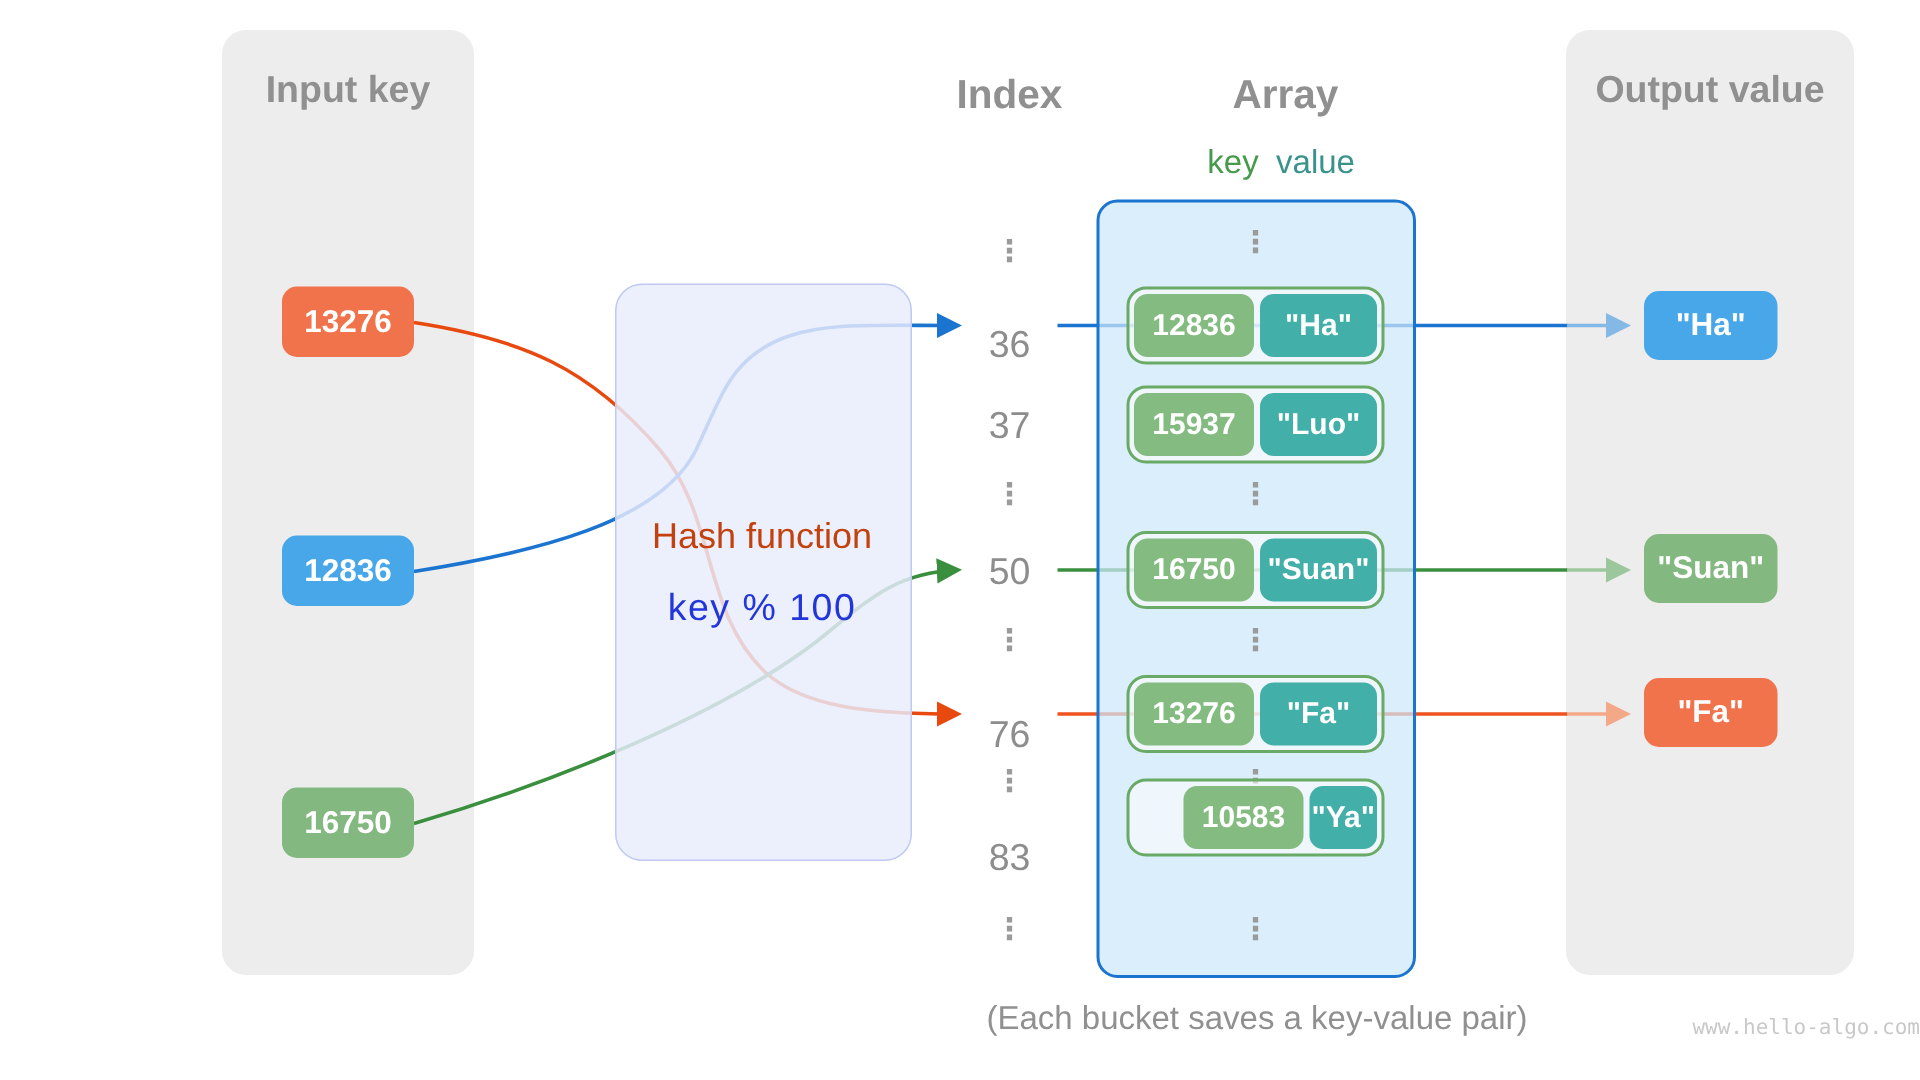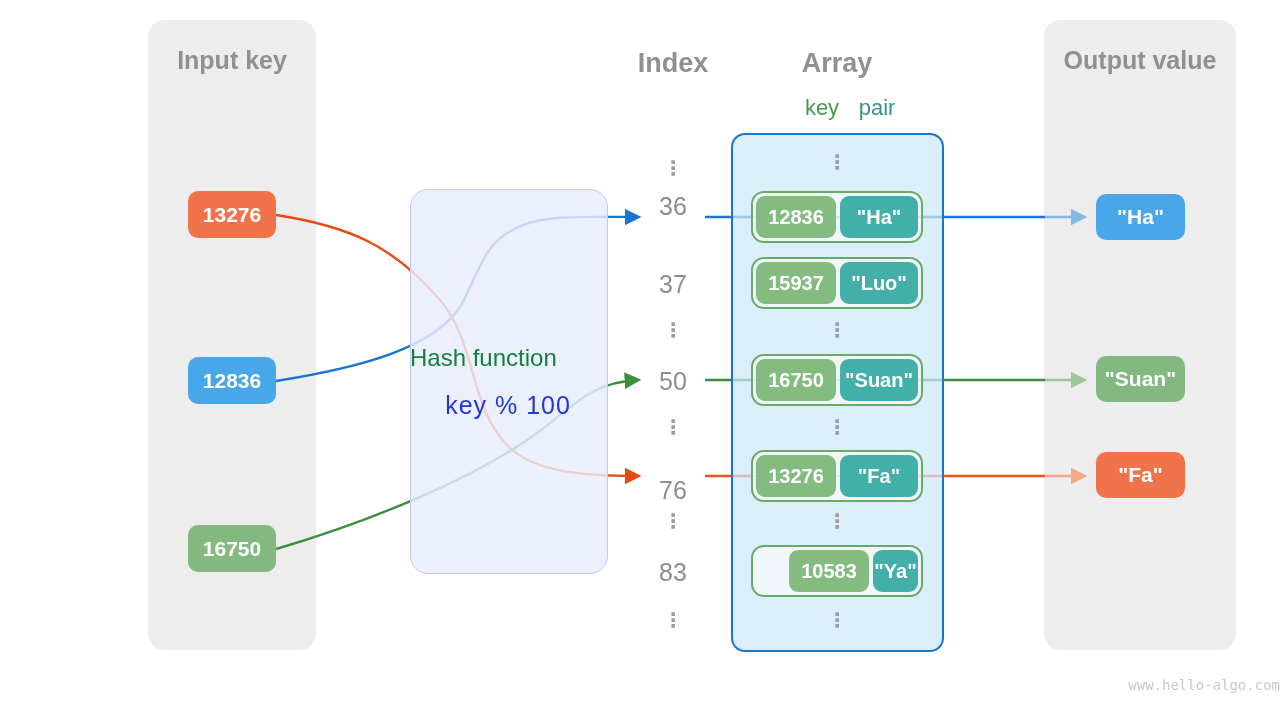--- a/index.html
+++ b/index.html
@@ -11,22 +11,22 @@
   .kv-label{position:absolute;font-size:22px;text-align:center;}
   .keybox{position:absolute;width:88px;height:47px;border-radius:10px;color:#fff;
           font-size:21px;font-weight:bold;display:flex;align-items:center;justify-content:center;z-index:5;}
   .outbox{position:absolute;width:89px;height:46px;border-radius:10px;color:#fff;
           font-size:21px;font-weight:bold;display:flex;align-items:center;justify-content:center;z-index:5;}
   .box-orange{background:#f1734b;}
   .box-blue{background:#47a7e8;}
   .box-green{background:#83b980;}
   .hashbox{position:absolute;left:362px;top:189px;width:196px;height:383px;border-radius:18px;
            background:rgba(232,236,251,0.83);border:1.5px solid #bfc9f2;z-index:3;}
-  .hash-line1{position:absolute;left:362px;top:344px;width:196px;
-              font-size:24px;color:#15803d;z-index:4;}
+  .hash-line1{position:absolute;left:362px;top:344px;width:196px;text-align:center;
+              font-size:24px;color:#c2410c;z-index:4;}
   .hash-line2{position:absolute;left:362px;top:391px;width:196px;text-align:center;
               font-size:25px;font-weight:normal;color:#2336d9;letter-spacing:1px;z-index:4;}
   .idx{position:absolute;left:585px;width:80px;text-align:center;font-size:25px;color:#8d8d8d;z-index:4;}
   .vdots{position:absolute;width:80px;text-align:center;font-size:20px;font-weight:bold;
          color:#9b9b9b;letter-spacing:0;line-height:24px;height:24px;z-index:4;}
   .arraypanel{position:absolute;left:683px;top:133px;width:213px;height:519px;border-radius:14px;
               background:rgba(205,232,249,0.72);border:2.5px solid #1b74d0;box-sizing:border-box;z-index:3;}
   .pair{position:absolute;left:703px;width:172px;height:52px;border:2px solid #68aa66;border-radius:13px;
         background:rgba(255,255,255,0.55);box-sizing:border-box;display:flex;gap:4px;padding:3px;z-index:5;}
   .pair .k{width:80px;background:#84bb80;border-radius:9px;color:#fff;font-size:20px;font-weight:bold;
@@ -86,26 +86,26 @@
 
   <div class="hashbox"></div>
   <div class="hash-line1">Hash function</div>
   <div class="hash-line2">key % 100</div>
 
   <div class="keybox box-orange" style="left:140px;top:191px;">13276</div>
   <div class="keybox box-blue" style="left:140px;top:357px;">12836</div>
   <div class="keybox box-green" style="left:140px;top:525px;">16750</div>
 
   <div class="colhead" style="left:560px;top:48px;width:130px;">Index</div>
-  <div class="colhead" style="left:719px;top:48px;width:140px;">Array</div>
+  <div class="colhead" style="left:739px;top:48px;width:140px;">Array</div>
   <div class="kv-label" style="left:744px;top:95px;width:60px;color:#459a4b;">key</div>
-  <div class="kv-label" style="left:794px;top:95px;width:70px;color:#38938a;">pair</div>
+  <div class="kv-label" style="left:794px;top:95px;width:70px;color:#38938a;">value</div>
 
   <div class="vdots" style="left:585px;top:156px;">⋮</div>
-  <div class="idx" style="top:192px;">36</div>
+  <div class="idx" style="top:216px;">36</div>
   <div class="idx" style="top:270px;">37</div>
   <div class="vdots" style="left:585px;top:318px;">⋮</div>
   <div class="idx" style="top:367px;">50</div>
   <div class="vdots" style="left:585px;top:415px;">⋮</div>
   <div class="idx" style="top:476px;">76</div>
   <div class="vdots" style="left:585px;top:509px;">⋮</div>
   <div class="idx" style="top:558px;">83</div>
   <div class="vdots" style="left:585px;top:608px;">⋮</div>
 
   <div class="arraypanel"></div>
@@ -125,24 +125,25 @@
     <div class="v">"Luo"</div>
   </div>
   <div class="pair" style="top:354px;">
     <div class="k">16750</div>
     <div class="v">"Suan"</div>
   </div>
   <div class="pair" style="top:450px;">
     <div class="k">13276</div>
     <div class="v">"Fa"</div>
   </div>
-  <div class="pair" style="top:545px;padding-left:36px;">
+  <div class="pair" style="top:519px;padding-left:36px;">
     <div class="k">10583</div>
     <div class="v">"Ya"</div>
   </div>
 
   <div class="outbox box-blue" style="left:1048px;top:194px;">"Ha"</div>
   <div class="outbox box-green" style="left:1048px;top:356px;">"Suan"</div>
   <div class="outbox box-orange" style="left:1048px;top:452px;">"Fa"</div>
 
+  <div class="caption">(Each bucket saves a key-value pair)</div>
   <div class="watermark">www.hello-algo.com</div>
 
 </div>
 
 </body></html>

